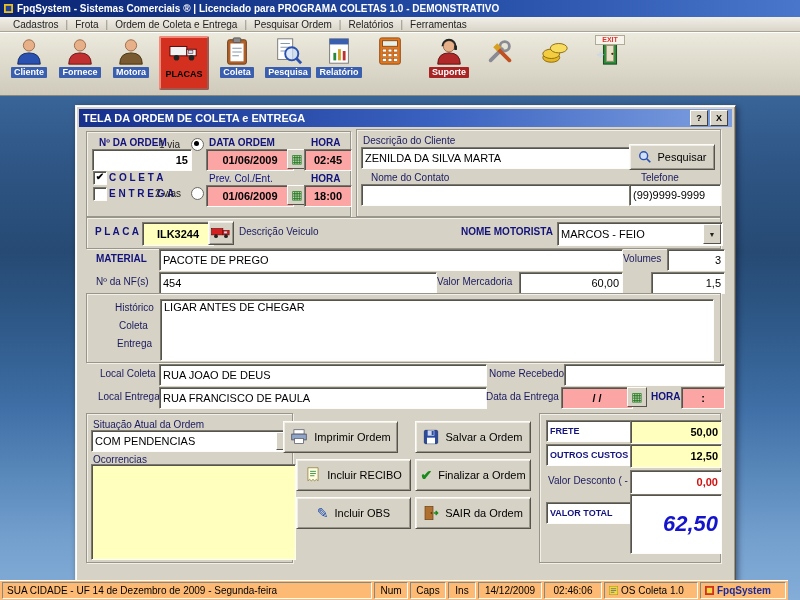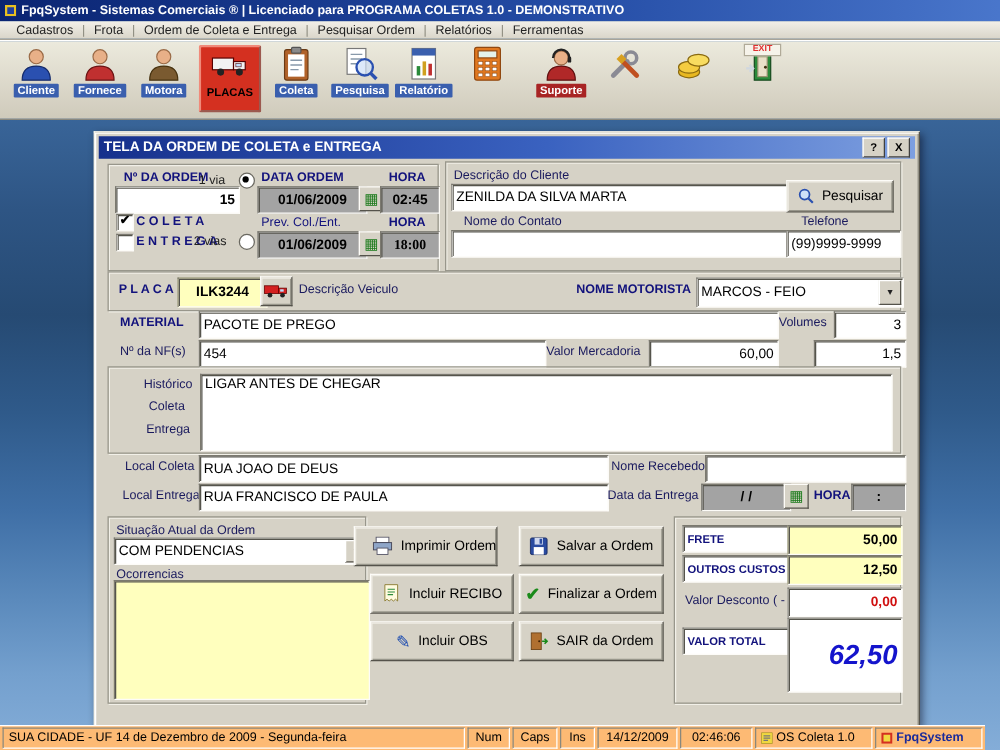--- a/index.html
+++ b/index.html
@@ -37,21 +37,21 @@
   .dlg-btn{width:16px;height:14px;background:#d6d2c6;border:1px solid;border-color:#fff #404040 #404040 #fff;
     font-size:9px;font-weight:bold;color:#000;display:flex;align-items:center;justify-content:center;margin-left:2px;cursor:default;}
   .dlg-body{position:relative;width:647px;height:446px;}
   .panel{position:absolute;border:1px solid #98968b;box-shadow:inset 1px 1px 0 #f2f0e8,1px 1px 0 #f2f0e8;}
   .lbl{position:absolute;font-size:10px;color:#12127c;white-space:nowrap;}
   .lbl.b{font-weight:bold;}
   .lbl.dk{color:#1a1a5e;}
   .fld{position:absolute;background:#fff;font-size:11px;color:#000;padding:1px 3px;
     border:1px solid;border-color:#7b796f #fdfcf8 #fdfcf8 #7b796f;box-shadow:inset 1px 1px 0 #55544c;
     display:flex;align-items:center;overflow:hidden;white-space:nowrap;}
-  .fld.green{background:#a3a3a3;font-weight:bold;justify-content:center;}
+  .fld.green{background:#fca5a5;font-weight:bold;justify-content:center;}
   .fld.yellow{background:#ffffbe;}
   .fld.right{justify-content:flex-end;}
   .fld.bold{font-weight:bold;}
   .fld.gray{background:#e2dfd4;}
   .fld.multi{align-items:flex-start;white-space:normal;}
   .btn{position:absolute;background:#d6d2c6;font-size:11px;color:#000;cursor:default;
     border:1px solid;border-color:#fdfcf8 #55534b #55534b #fdfcf8;
     box-shadow:inset 1px 1px 0 #efede5,inset -1px -1px 0 #98968b;
     display:flex;align-items:center;justify-content:center;gap:6px;}
   .calbtn{position:absolute;width:18px;height:18px;background:#d6d2c6;cursor:default;
@@ -255,21 +255,21 @@
       <span class="radio" style="left:104px;top:55px;"></span>
 
       <span class="lbl" style="left:122px;top:41px;">Prev. Col./Ent.</span>
       <div class="fld green" style="left:119px;top:53px;width:80px;height:18px;">
           <span>01/06/2009</span>
         </div>
       <div class="calbtn" style="left:200px;top:53px;">
           <span>▦</span>
         </div>
       <span class="lbl b" style="left:224px;top:41px;">HORA</span>
-      <div class="fld green" style="left:217px;top:53px;width:40px;height:18px;font-family:Liberation Serif, serif;">
+      <div class="fld green" style="left:217px;top:53px;width:40px;height:18px;">
           <span>18:00</span>
         </div>
     </div>
 
     <div class="panel" style="left:277px;top:2px;width:363px;height:86px;">
       <span class="lbl dk" style="left:6px;top:5px;">Descrição do Cliente</span>
       <div class="fld" style="left:4px;top:17px;width:262px;height:18px;">
           <span>ZENILDA DA SILVA MARTA</span>
         </div>
       <div class="btn" style="left:272px;top:14px;width:84px;height:24px;">
@@ -372,21 +372,21 @@
       <div class="fld" style="left:4px;top:16px;width:197px;height:18px;">
         <span>COM PENDENCIAS</span>
         <span class="dd-btn">▼</span>
       </div>
       <span class="lbl dk" style="left:6px;top:40px;">Ocorrencias</span>
       <div class="fld yellow multi" style="left:4px;top:50px;width:197px;height:92px;">
           <span></span>
         </div>
     </div>
 
-    <div class="btn" style="left:204px;top:294px;width:113px;height:30px;justify-content:flex-end;">
+    <div class="btn" style="left:204px;top:294px;width:113px;height:30px;">
       <svg width="18" height="16" viewBox="0 0 24 22">
           <rect x="5" y="1" width="14" height="6" fill="#fff" stroke="#556"></rect>
           <rect x="2" y="7" width="20" height="8" fill="#8fa6c8" stroke="#445"></rect>
           <rect x="6" y="13" width="12" height="7" fill="#fff" stroke="#556"></rect>
         </svg>
       <span>Imprimir Ordem</span>
     </div>
     <div class="btn" style="left:217px;top:332px;width:113px;height:30px;">
       <svg width="16" height="16" viewBox="0 0 20 22">
           <path d="M3 1 h14 v18 l-2.3-2 -2.3 2 -2.4-2 -2.3 2 -2.4-2 -2.3 2 z" fill="#fffbe0" stroke="#8a7a30"></path>

